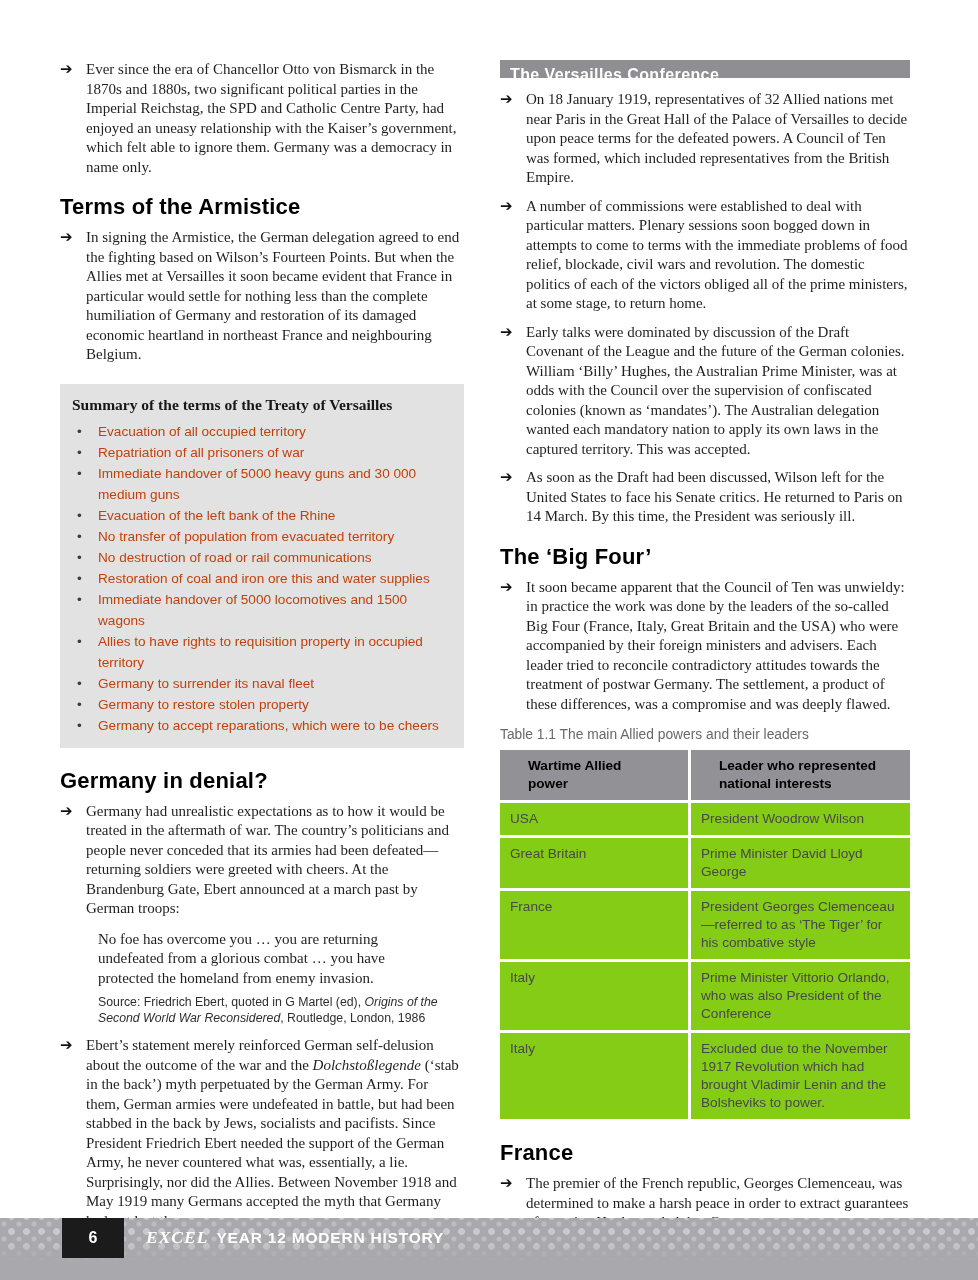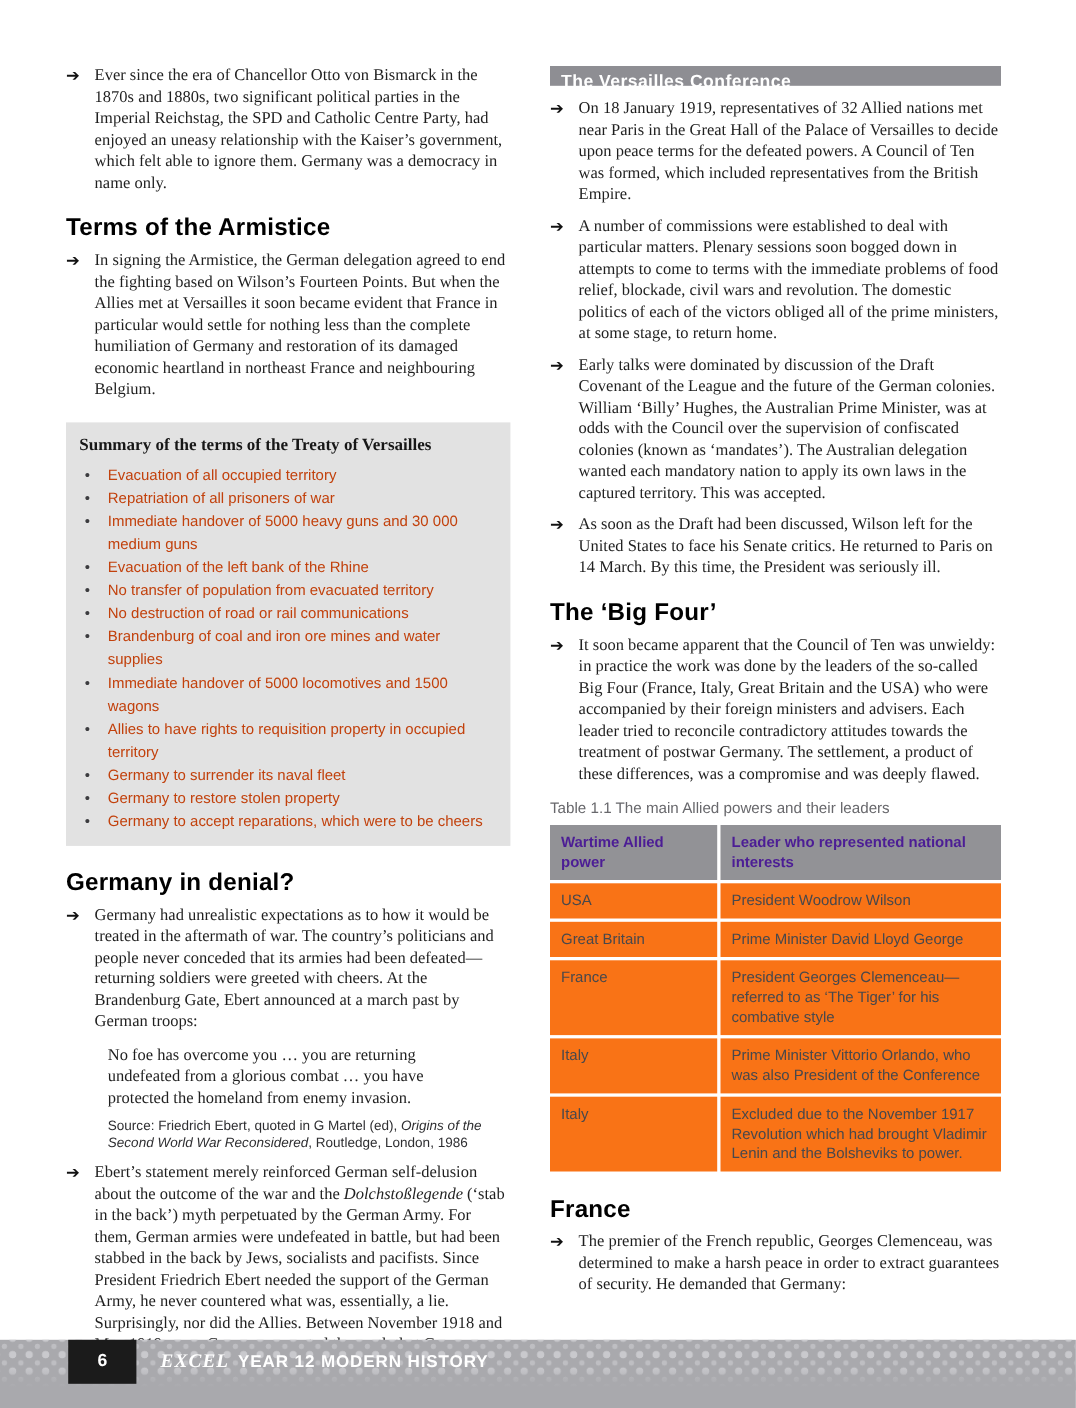--- a/index.html
+++ b/index.html
@@ -68,25 +68,25 @@
   .tbl-caption{
     font-family:"Liberation Sans", sans-serif;font-size:13.8px;
     color:#68686c;margin:4px 0 8px 0;
   }
   table.allied{
     border-collapse:separate;border-spacing:3px;
     margin:-3px -3px 10px -3px;width:calc(100% + 6px);
     font-family:"Liberation Sans", sans-serif;font-size:13.6px;
   }
   table.allied th{
-    background:#929296;color:#4c1d95;font-weight:bold;text-align:left;
-    padding:7px 10px;line-height:18px;vertical-align:top;margin-top:37px;
+    background:#929296;color:#000000;font-weight:bold;text-align:left;
+    padding:7px 28px;line-height:18px;vertical-align:top;margin-top:37px;
   }
   table.allied td{
-    background:#f97316;color:#48484c;padding:7px 10px;line-height:18px;
+    background:#84cc16;color:#48484c;padding:7px 10px;line-height:18px;
     vertical-align:top;
   }
   table.allied .c1{width:132px;}
 
   
   .footer-band{
     position:absolute;left:0;bottom:0;width:978px;height:62px;
     background:#a9a9ad;
   }
   .footer-dots{
@@ -140,21 +140,21 @@
 
     <div class="graybox">
       <p class="gb-title">Summary of the terms of the Treaty of Versailles</p>
       <ul>
         <li>Evacuation of all occupied territory</li>
         <li>Repatriation of all prisoners of war</li>
         <li>Immediate handover of 5000 heavy guns and 30 000 medium guns</li>
         <li>Evacuation of the left bank of the Rhine</li>
         <li>No transfer of population from evacuated territory</li>
         <li>No destruction of road or rail communications</li>
-        <li>Brandenburg of coal and iron ore mines and water supplies</li>
+        <li>Restoration of coal and iron ore this and water supplies</li>
         <li>Immediate handover of 5000 locomotives and 1500 wagons</li>
         <li>Allies to have rights to requisition property in occupied territory</li>
         <li>Germany to surrender its naval fleet</li>
         <li>Germany to restore stolen property</li>
         <li>Germany to accept reparations, which were to be cheers</li>
       </ul>
     </div>
 
     <h2 class="subhead">Germany in denial?</h2>
 

